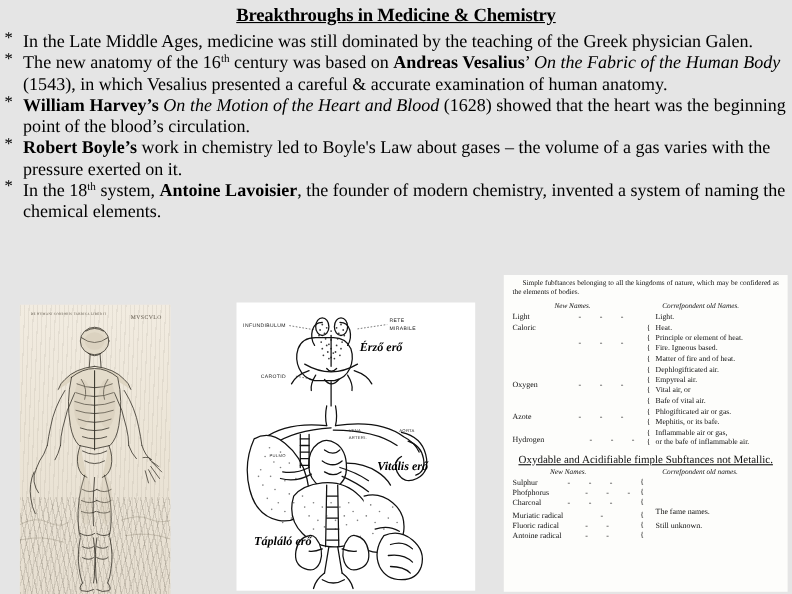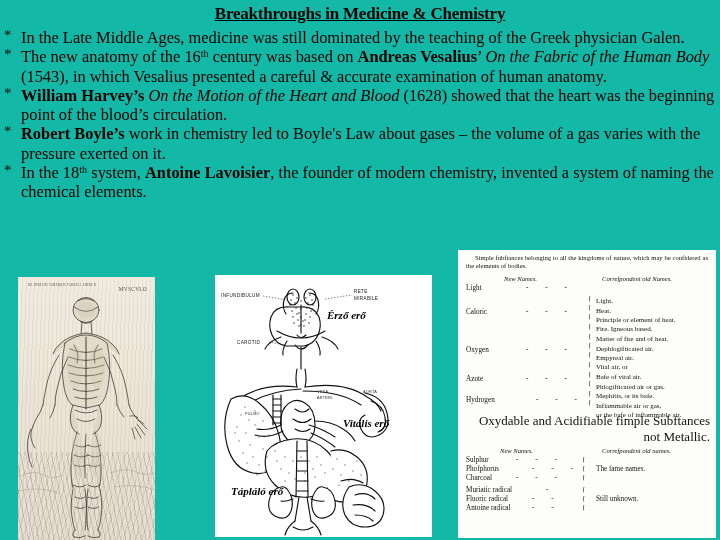--- a/index.html
+++ b/index.html
@@ -14,21 +14,21 @@
     overflow: hidden;
     font-family: "Liberation Serif", "DejaVu Serif", serif;
     color: #000000;
     position: relative;
   }
 
   #slide {
     position: relative;
     width: 720px;
     height: 540px;
-    background: #14b8a6;
+    background: #e5e5e5;
   }
 
   
   .slide-title {
     position: absolute;
     left: 0;
     top: 4px;
     width: 720px;
     text-align: center;
     font-size: 17px;
@@ -208,33 +208,33 @@
     left: 62px;
     width: 62px;
     font-size: 7.2px;
     letter-spacing: 7.5px;
   }
   .tolds {
     position: absolute;
     left: 132px;
     font-size: 7.0px;
     line-height: 9.3px;
-    margin-top: 13px;
   }
   .tbrace {
     position: absolute;
     left: 124px;
     font-size: 7px;
     line-height: 9.3px;
     width: 8px;
   }
   .tbl-sub {
-    text-align: right;
-    font-size: 13px;
+    text-align: center;
+    font-size: 10px;
     margin: 5px 0 2px 0;
+    text-decoration: underline;
   }
   .tbl-colhead2 {
     position: relative;
     height: 9px;
     font-style: italic;
     font-size: 6.6px;
   }
   .tbl-colhead2 .ch-new { position: absolute; left: 36px; }
   .tbl-colhead2 .ch-old { position: absolute; left: 138px; }
   .brace-grp {
@@ -542,21 +542,21 @@
 
       <div class="tbl-rows">
 
         <div class="trow" style="height:9.5px">
           <span class="tname">Light</span>
           <span class="tdots">-    -    -</span>
           <span class="tolds">Light.</span>
         </div>
 
         <div class="trow" style="height:38px">
-          <span class="tname" style="top:14px">Caloric</span>
+          <span class="tname" style="top:0">Caloric</span>
           <span class="tdots" style="top:14px">-    -    -</span>
           <span class="tbrace" style="top:0px">{<br>{<br>{<br>{</span>
           <span class="tolds" style="top:0px">Heat.</span>
           <span class="tolds" style="top:9.3px">Principle or element of heat.</span>
           <span class="tolds" style="top:18.6px">Fire.   Igneous based.</span>
           <span class="tolds" style="top:27.9px">Matter of fire and of heat.</span>
         </div>
 
         <div class="trow" style="height:38px">
           <span class="tname" style="top:14px">Oxygen</span>
@@ -600,21 +600,21 @@
         </div>
         <div class="trow">
           <span class="tname">Phofphorus</span>
           <span class="tdots" style="left:68px">-    -    -</span>
         </div>
         <div class="trow">
           <span class="tname">Charcoal</span>
           <span class="tdots" style="left:52px">-    -    -</span>
         </div>
         <span class="brace-grp" style="top:-1px;line-height:9.3px">{<br>{<br>{</span>
-        <span class="grp-label" style="top:9px">The fame names.</span>
+        <span class="grp-label" style="top:26px">The fame names.</span>
       </div>
 
       <div class="tbl-rows" style="height:30px">
         <div class="trow">
           <span class="tname">Muriatic radical</span>
           <span class="tdots" style="left:82px;width:30px">-</span>
         </div>
         <div class="trow">
           <span class="tname">Fluoric radical</span>
           <span class="tdots" style="left:68px">-    -</span>

